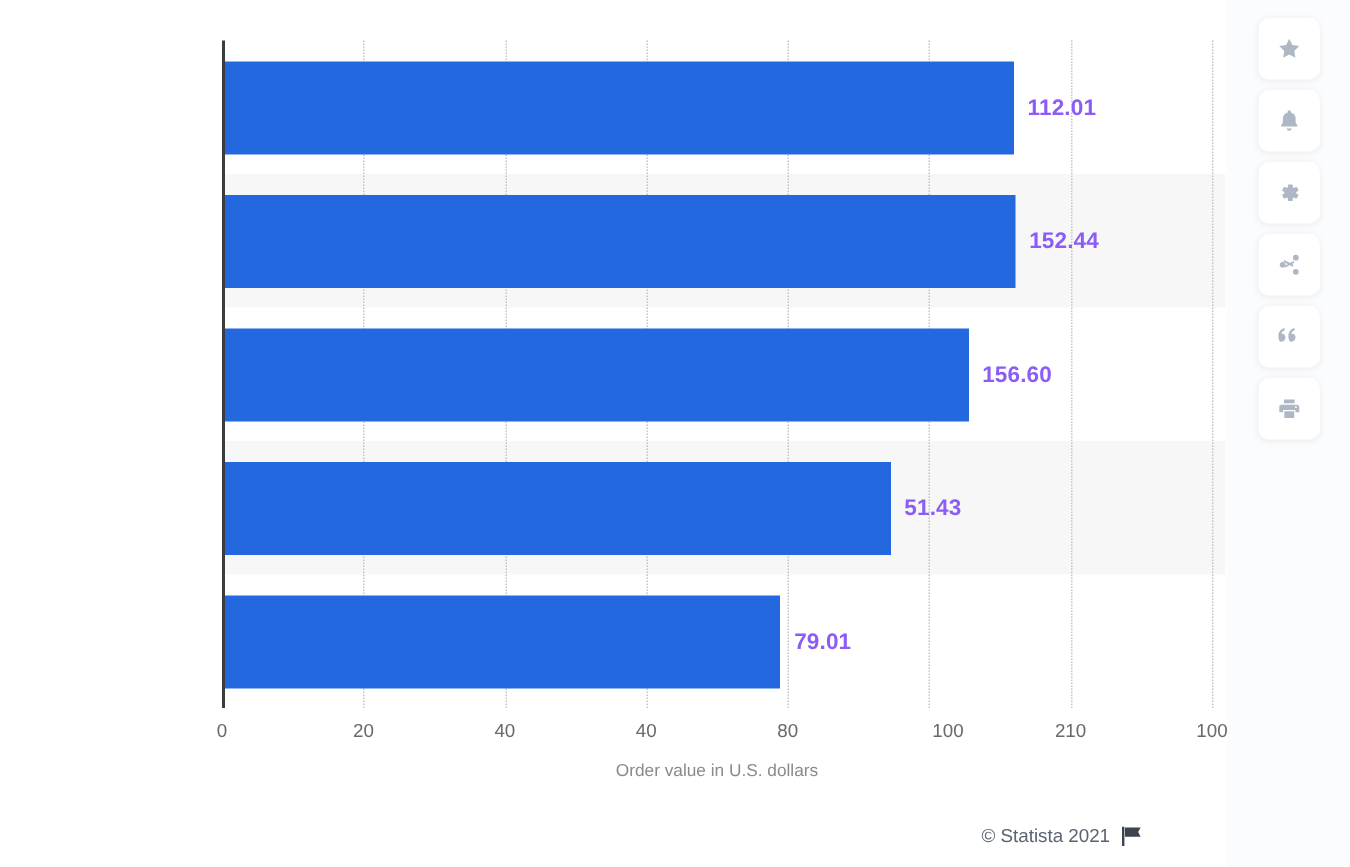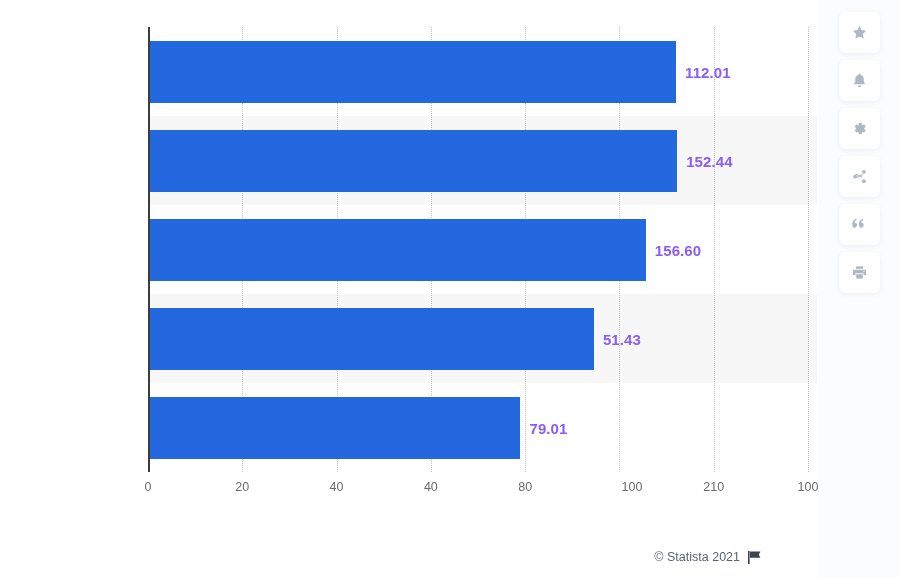--- a/index.html
+++ b/index.html
@@ -222,20 +222,21 @@
         <span class="x-tick" style="left: 0px;">0</span>
         <span class="x-tick" style="left: 94.2857px; text-align: center;">20</span>
         <span class="x-tick" style="left: 188.571px;">40</span>
         <span class="x-tick" style="left: 282.857px;">40</span>
         <span class="x-tick" style="left: 377.143px;">80</span>
         <span class="x-tick" style="left: 484px;">100</span>
         <span class="x-tick" style="left: 565.714px;">210</span>
         <span class="x-tick" style="left: 660px;">100</span>
       </div>
 
+    <div id="x-axis-title">Order value in U.S. dollars</div>
   </div>
 
   <div id="footer">
     <span>© Statista 2021</span>
     <svg id="flag-icon" width="14" height="13" viewBox="0 0 14 13">
       <rect x="0" y="0" width="1.6" height="13" fill="#3d4450"></rect>
       <path d="M2 0.6 h10.4 l-1.6 3.1 l1.6 3.1 h-10.4 z" fill="#3d4450"></path>
     </svg>
   </div>
 

